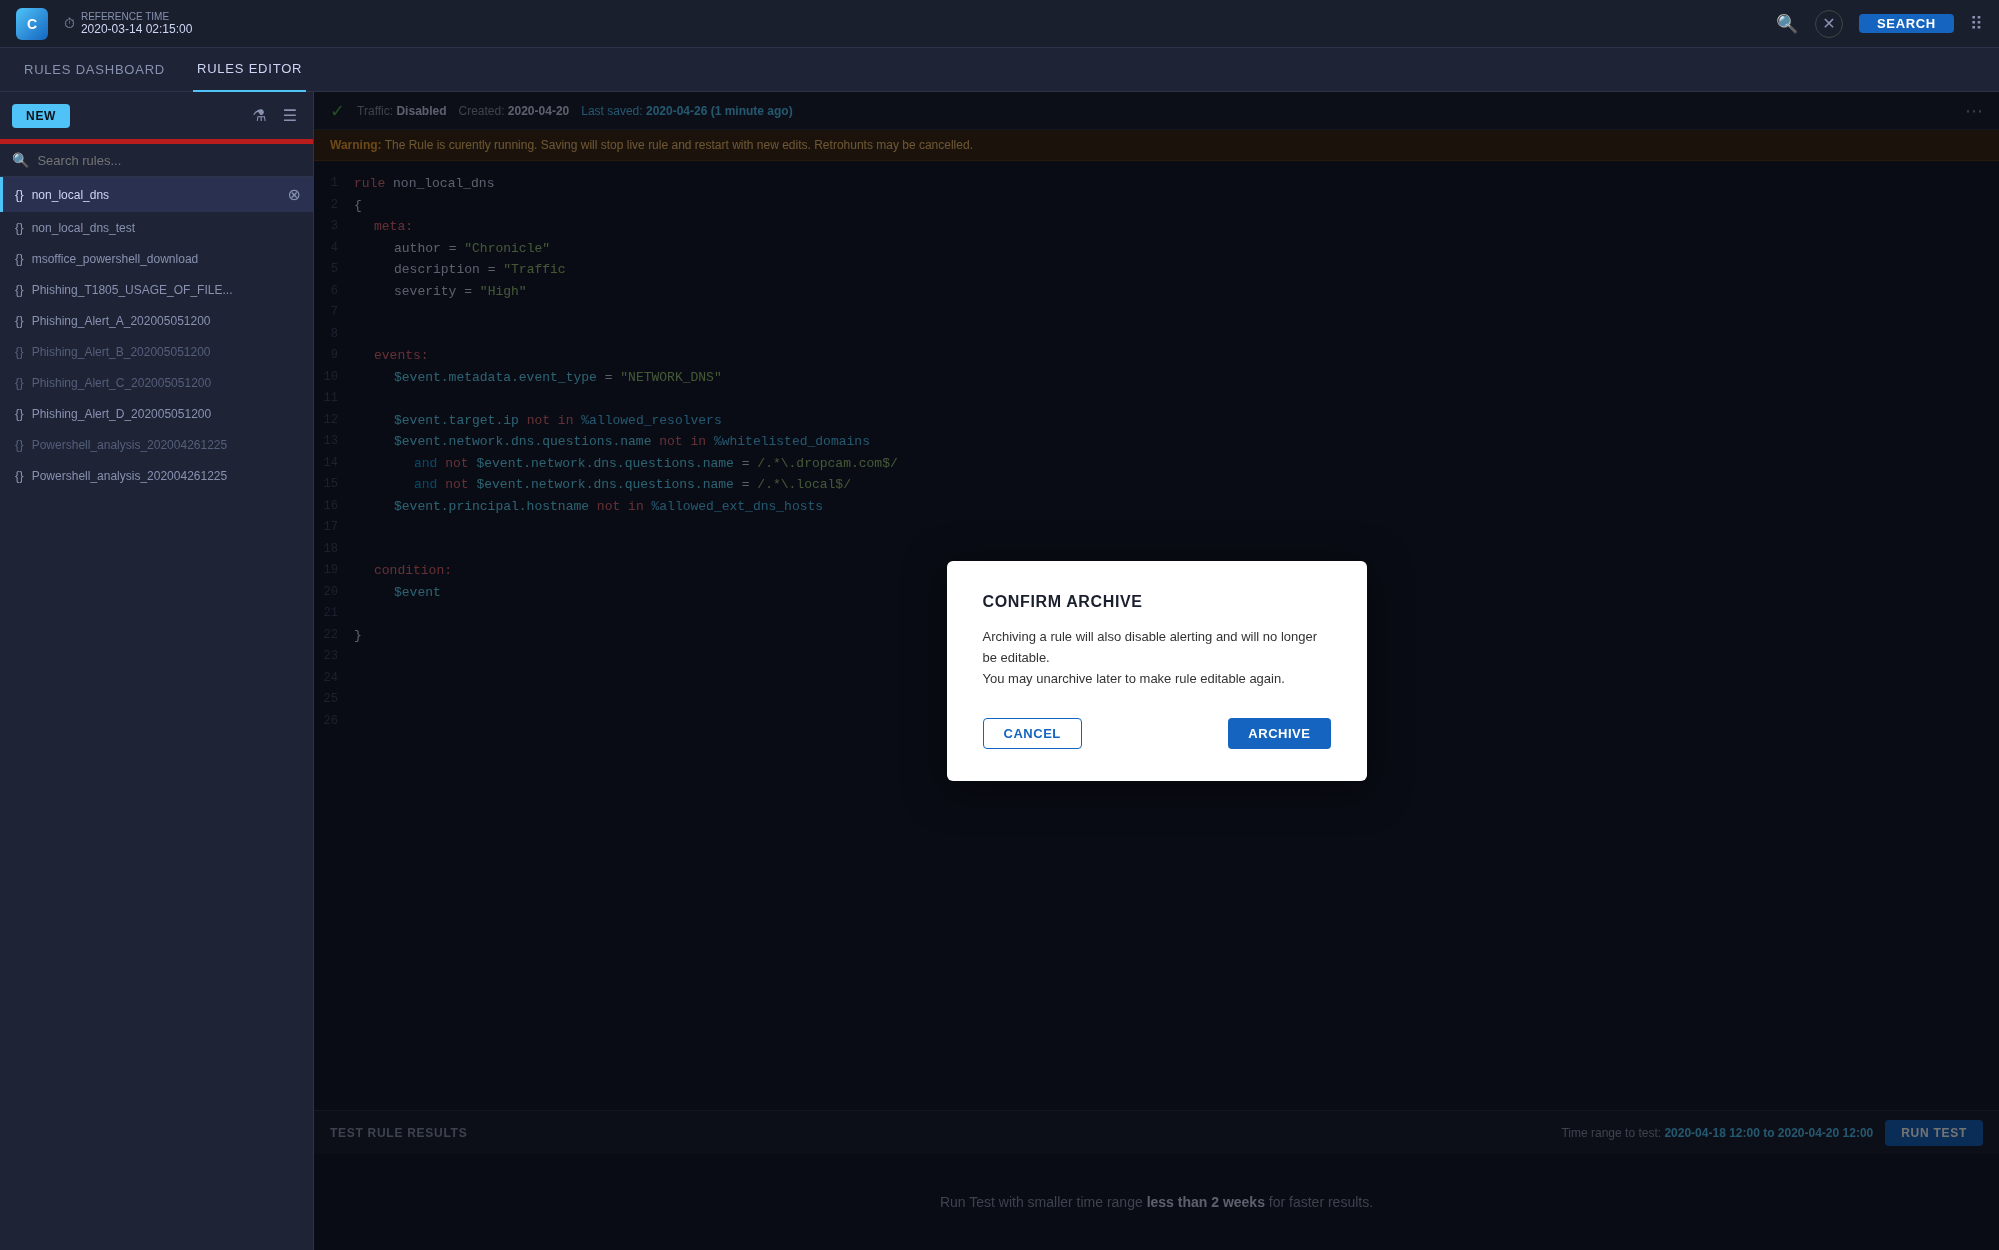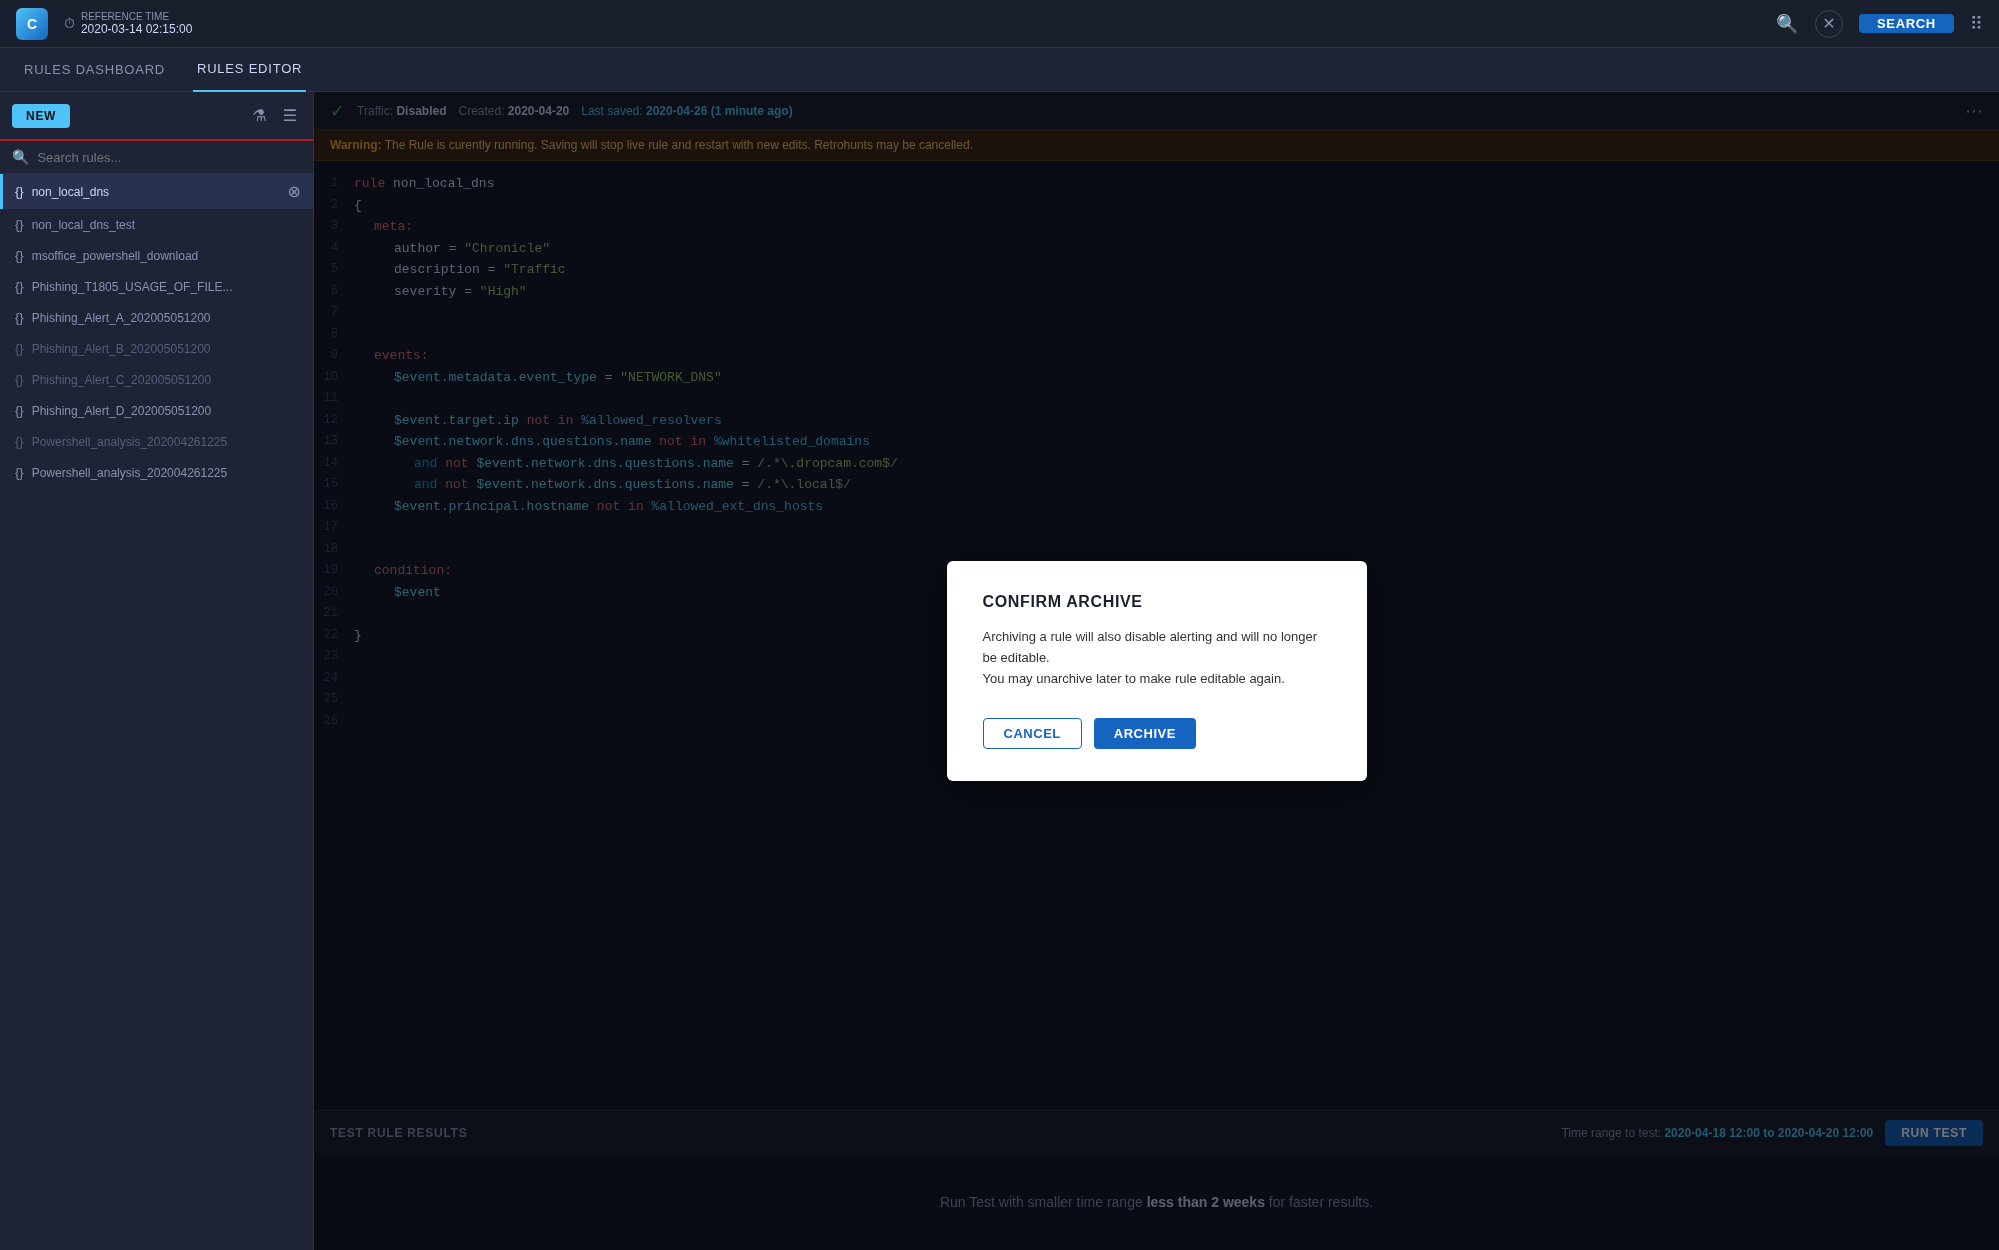--- a/index.html
+++ b/index.html
@@ -73,21 +73,21 @@
     
     .sidebar {
       width: 314px;
       background: #1e2336;
       border-right: 1px solid #2d3348;
       display: flex; flex-direction: column;
       flex-shrink: 0;
     }
     .sidebar-toolbar {
       display: flex; align-items: center; padding: 10px 12px; gap: 8px;
-      border-bottom: 2px solid #b91c1c;
+      border-bottom: 5px solid #b91c1c;
     }
     .sidebar-new-btn {
       background: #4fc3f7; color: #0d1117; border: none; padding: 5px 14px;
       border-radius: 4px; font-weight: 700; font-size: 12px; cursor: pointer;
       letter-spacing: 0.06em;
     }
     .sidebar-spacer { flex: 1; }
     .sidebar-icon-btn {
       background: none; border: none; color: #8892b0; cursor: pointer; font-size: 16px; padding: 4px;
     }
@@ -232,21 +232,21 @@
     }
     .modal-title {
       font-size: 16px; font-weight: 700; color: #1a1f2e;
       margin-bottom: 16px; letter-spacing: 0.04em;
     }
     .modal-body {
       font-size: 13px; color: #333; line-height: 1.6;
       margin-bottom: 28px;
     }
     .modal-actions {
-      display: flex; justify-content: flex-start; gap: 12px;
+      display: flex; justify-content: space-between; gap: 12px;
     }
     .modal-cancel-btn {
       background: white; color: #1565c0; border: 1px solid #1565c0;
       padding: 7px 20px; border-radius: 4px; cursor: pointer;
       font-size: 13px; font-weight: 600; letter-spacing: 0.04em;
     }
     .modal-archive-btn {
       background: #1565c0; color: white; border: none;
       padding: 7px 20px; border-radius: 4px; cursor: pointer;
       font-size: 13px; font-weight: 600; letter-spacing: 0.04em;

